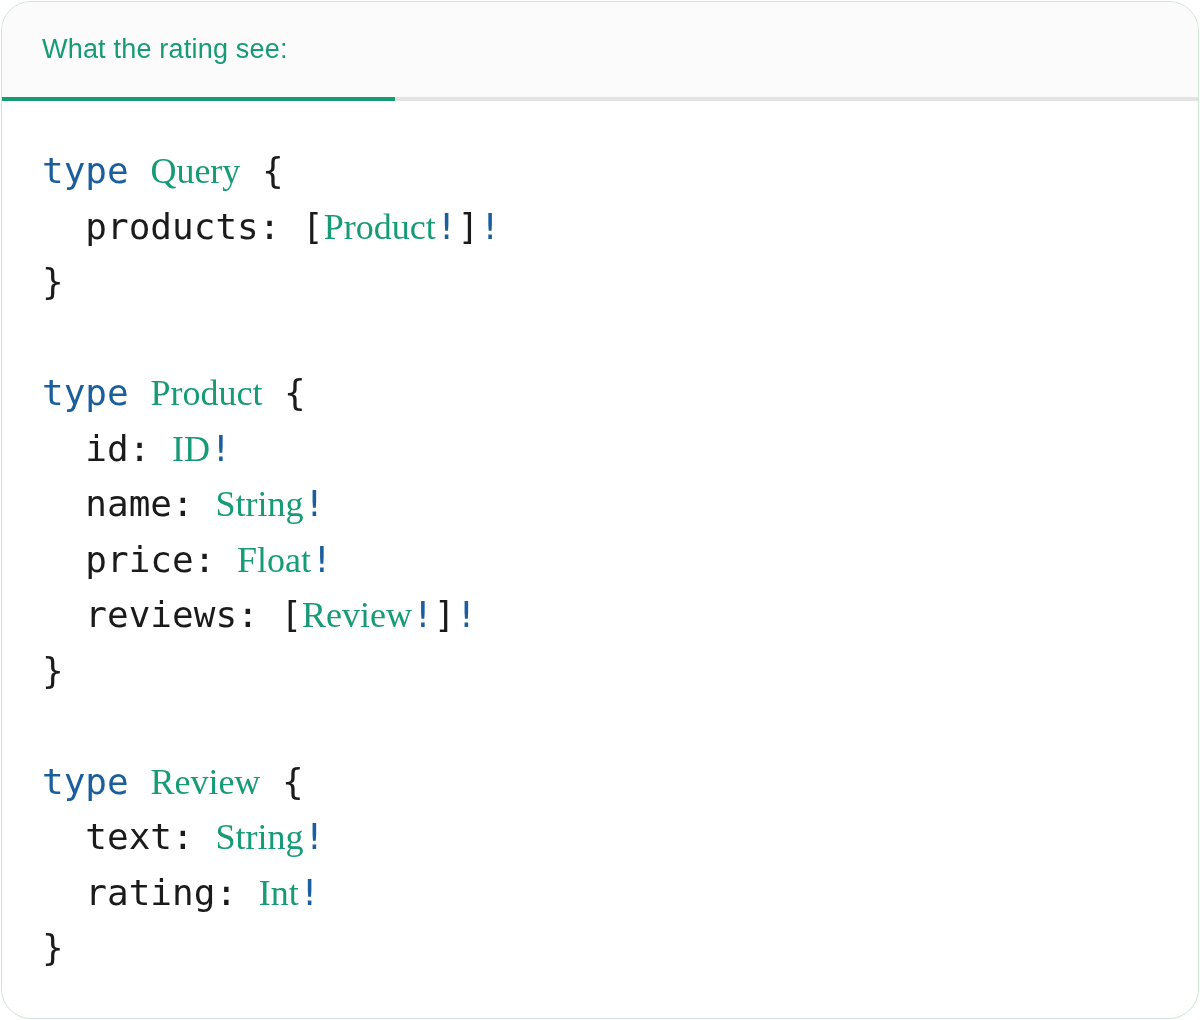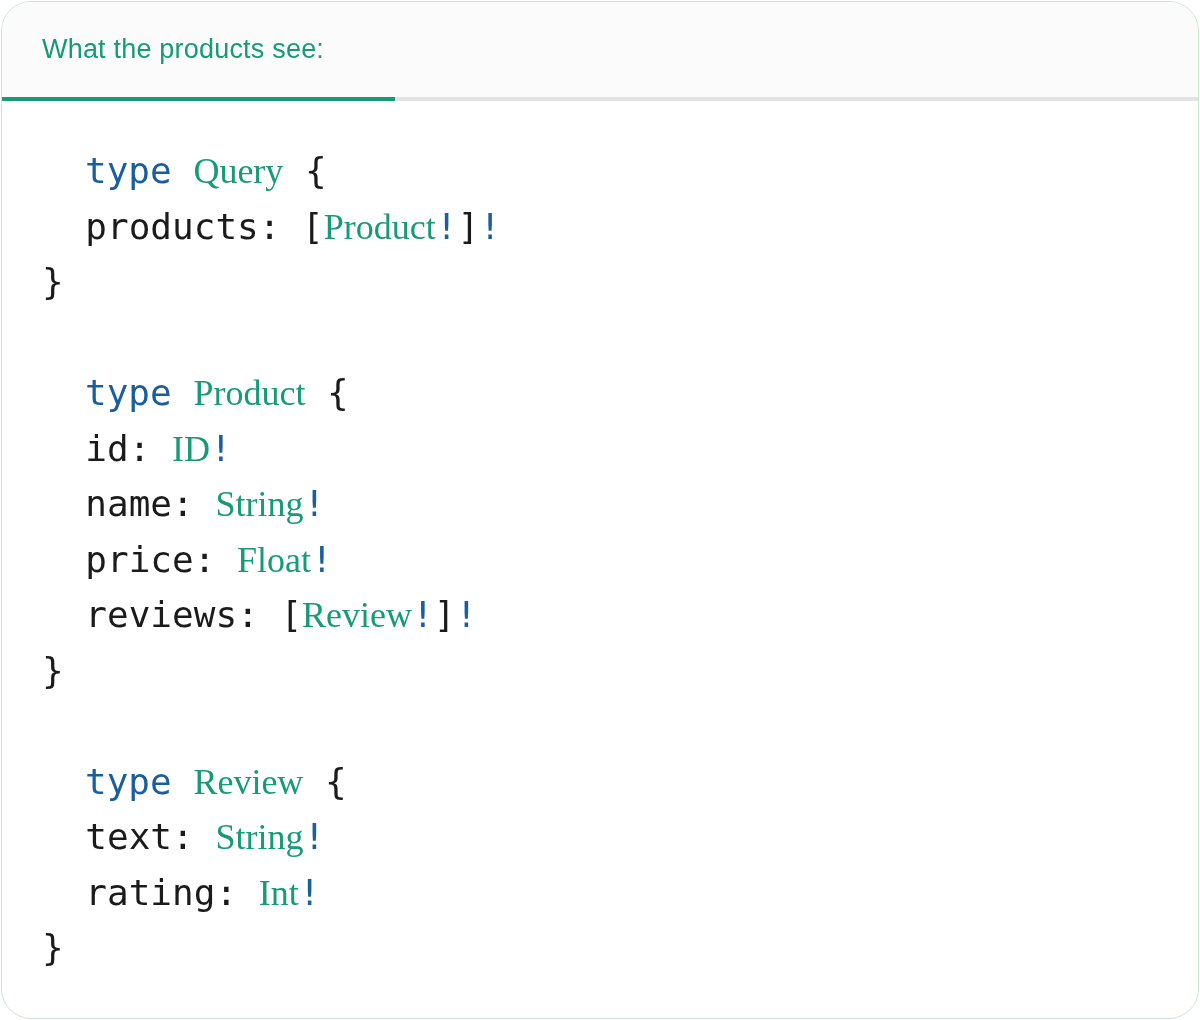--- a/index.html
+++ b/index.html
@@ -55,30 +55,30 @@
     font-family: "DejaVu Sans Mono", "Liberation Mono", monospace;
     font-size: 36px;
     line-height: 55.5px;
     color: var(--code-text, #1b1b1b);
   }
   .code-line {
     white-space: pre;
     height: 55.5px;
   }
   .tok-pl   { color: var(--code-text, #1b1b1b); }
-  .tok-kw   { color: var(--keyword-blue, #1a5e9e); margin-left: 43px; }
+  .tok-kw   { color: var(--keyword-blue, #1a5e9e); }
   .tok-bang { color: var(--keyword-blue, #1a5e9e); }
   .tok-ty   { color: var(--accent-teal, #169b76); font-family: Liberation Serif, serif; }
 </style>
 </head>
 <body>
 
 <div class="card">
   <div class="tabbar">
     <div class="tab">
-      <span class="tab-label">What the products see:</span>
+      <span class="tab-label">What the rating see:</span>
     </div>
   </div>
   <div class="divider">
     <div class="divider-active"></div>
   </div>
   <pre class="code" id="code-block"><div class="code-line"><span class="tok-kw">type</span><span class="tok-pl"> </span><span class="tok-ty">Query</span><span class="tok-pl"> {</span></div><div class="code-line"><span class="tok-pl">  products: [</span><span class="tok-ty">Product</span><span class="tok-bang">!</span><span class="tok-pl">]</span><span class="tok-bang">!</span></div><div class="code-line"><span class="tok-pl">}</span></div><div class="code-line">&nbsp;</div><div class="code-line"><span class="tok-kw">type</span><span class="tok-pl"> </span><span class="tok-ty">Product</span><span class="tok-pl"> {</span></div><div class="code-line"><span class="tok-pl">  id: </span><span class="tok-ty">ID</span><span class="tok-bang">!</span></div><div class="code-line"><span class="tok-pl">  name: </span><span class="tok-ty">String</span><span class="tok-bang">!</span></div><div class="code-line"><span class="tok-pl">  price: </span><span class="tok-ty">Float</span><span class="tok-bang">!</span></div><div class="code-line"><span class="tok-pl">  reviews: [</span><span class="tok-ty">Review</span><span class="tok-bang">!</span><span class="tok-pl">]</span><span class="tok-bang">!</span></div><div class="code-line"><span class="tok-pl">}</span></div><div class="code-line">&nbsp;</div><div class="code-line"><span class="tok-kw">type</span><span class="tok-pl"> </span><span class="tok-ty">Review</span><span class="tok-pl"> {</span></div><div class="code-line"><span class="tok-pl">  text: </span><span class="tok-ty">String</span><span class="tok-bang">!</span></div><div class="code-line"><span class="tok-pl">  rating: </span><span class="tok-ty">Int</span><span class="tok-bang">!</span></div><div class="code-line"><span class="tok-pl">}</span></div></pre>
 </div>
 
 </body></html>

